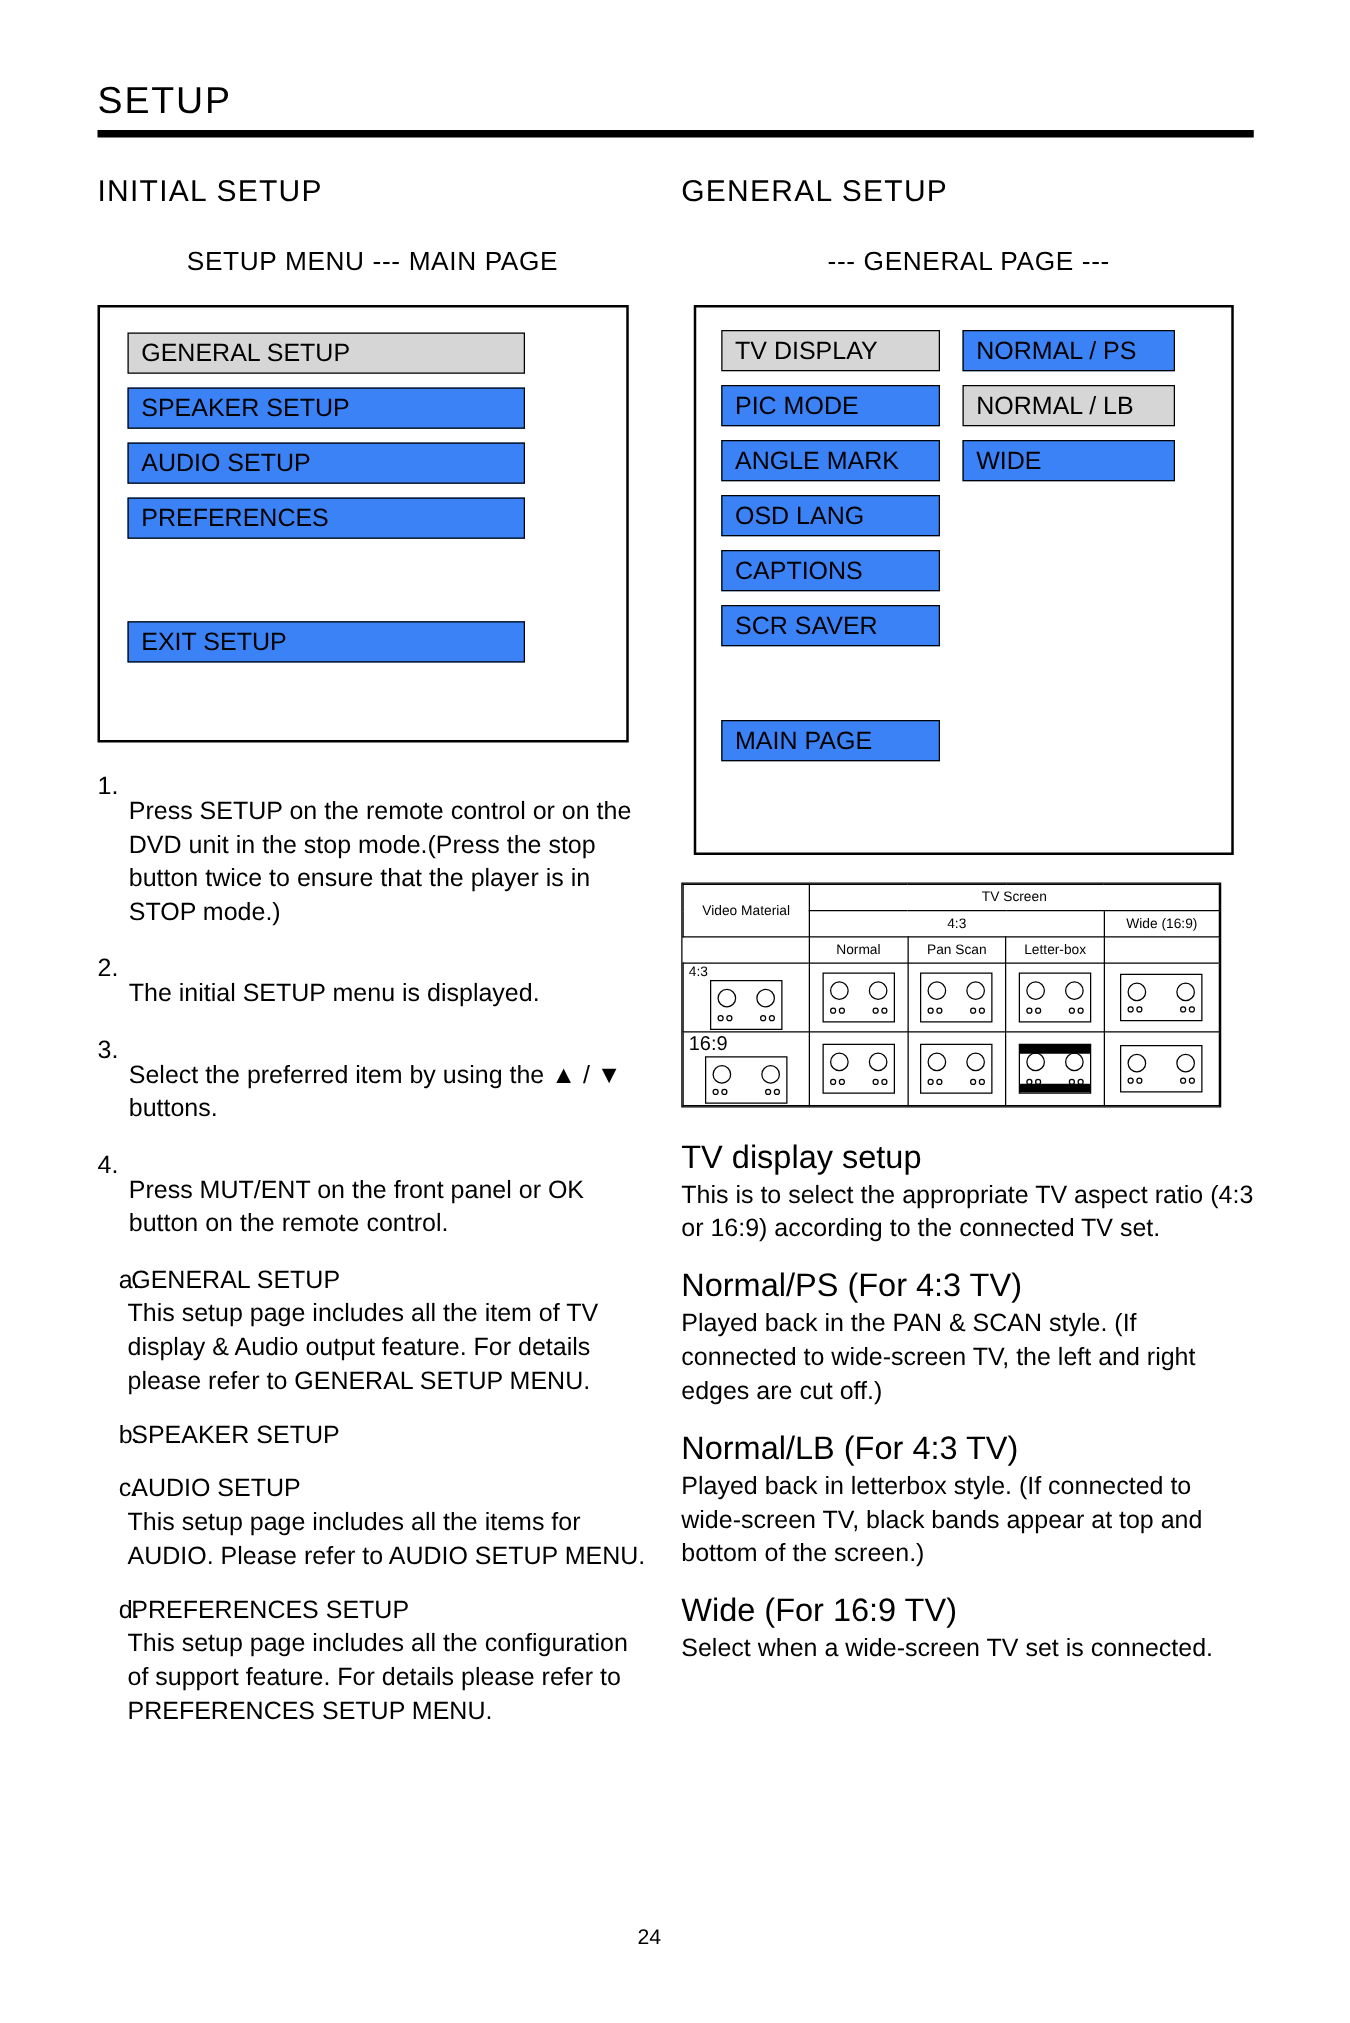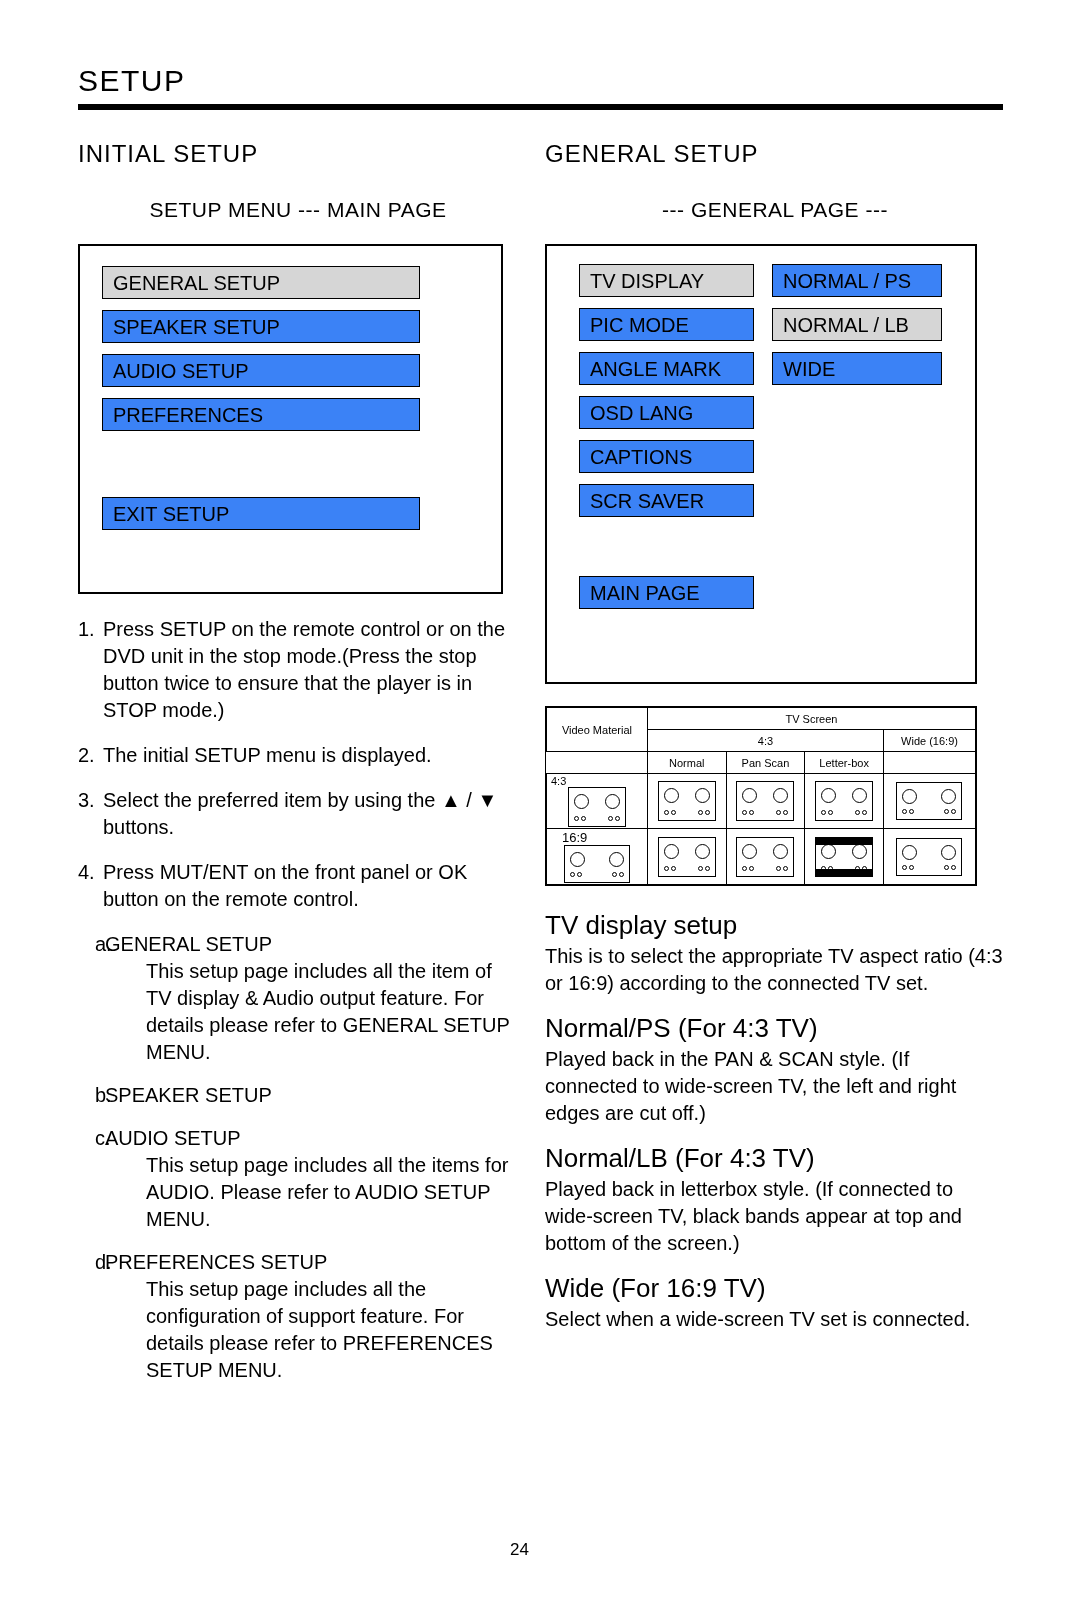--- a/index.html
+++ b/index.html
@@ -30,21 +30,21 @@
   .sec-title { font-size:24px; letter-spacing:1px; margin:0 0 30px 0; }
   .sub-title { font-size:21px; letter-spacing:0.5px; text-align:center; margin:0 0 22px 0; }
 
   
   .osd {
     border:2px solid #000; background:#fff;
     box-sizing:border-box;
     position:relative;
   }
   .osd-left  { width:425px; height:350px; padding:20px 22px; }
-  .osd-right { width:432px; height:440px; padding:18px 32px; }
+  .osd-right { width:432px; height:440px; padding:18px 20px;margin-left:10px; }
 
   .item {
     border:1.5px solid #000;
     height:33px; line-height:33px;
     font-size:20px; padding-left:10px;
     box-sizing:border-box;
     margin-bottom:11px;
     background:#3b82f6;
   }
   .item.sel { background:#d6d6d6; }
@@ -53,25 +53,25 @@
   .item.w-right{ width:170px; }
 
   .gap-exit { height:55px; }
 
   .two-col { display:flex; gap:18px; }
 
   
   .steps { margin-top:22px; font-size:20px; line-height:27px; }
   .step { display:flex; margin-bottom:18px; }
   .step .num { width:25px; flex:none; }
-  .step .txt { flex:1; }
+  .step .txt { flex:1;margin-top:20px; }
   .sub-block { margin-top:4px; margin-bottom:16px; }
   .sub-head { display:flex; }
   .sub-head .lt { width:27px; flex:none; padding-left:17px; box-sizing:border-box;}
-  .sub-body { margin-left:68px; }
+  .sub-body { margin-left:24px; }
 
   
   .rt-h { font-size:26px; margin:0 0 2px 0; }
   .rt-p { font-size:20px; line-height:27px; margin:0 0 16px 0; }
 
   
   .tvtable {
     position:relative;
     width:432px; height:180px;
     border:1.5px solid #000; box-sizing:border-box;
@@ -263,21 +263,21 @@
             <div class="scr wide">
               <span class="cir l"></span>
                   <span class="cir r"></span>
               <span class="dotsl"><i></i><i></i></span>
               <span class="dots"><i></i><i></i></span>
             </div>
           </td>
         </tr>
         <tr>
           <td class="tvcell">
-            <div style="text-align:left;font-size:13px;padding-left:14px">16:9</div>
+            <div style="text-align:left;font-size:16px;padding-left:3px">16:9</div>
             <div class="scr wide">
               <span class="cir l"></span>
                   <span class="cir r"></span>
               <span class="dotsl"><i></i><i></i></span>
               <span class="dots"><i></i><i></i></span>
             </div>
           </td>
           <td class="tvcell">
             <div class="scr">
               <span class="cir l"></span>

